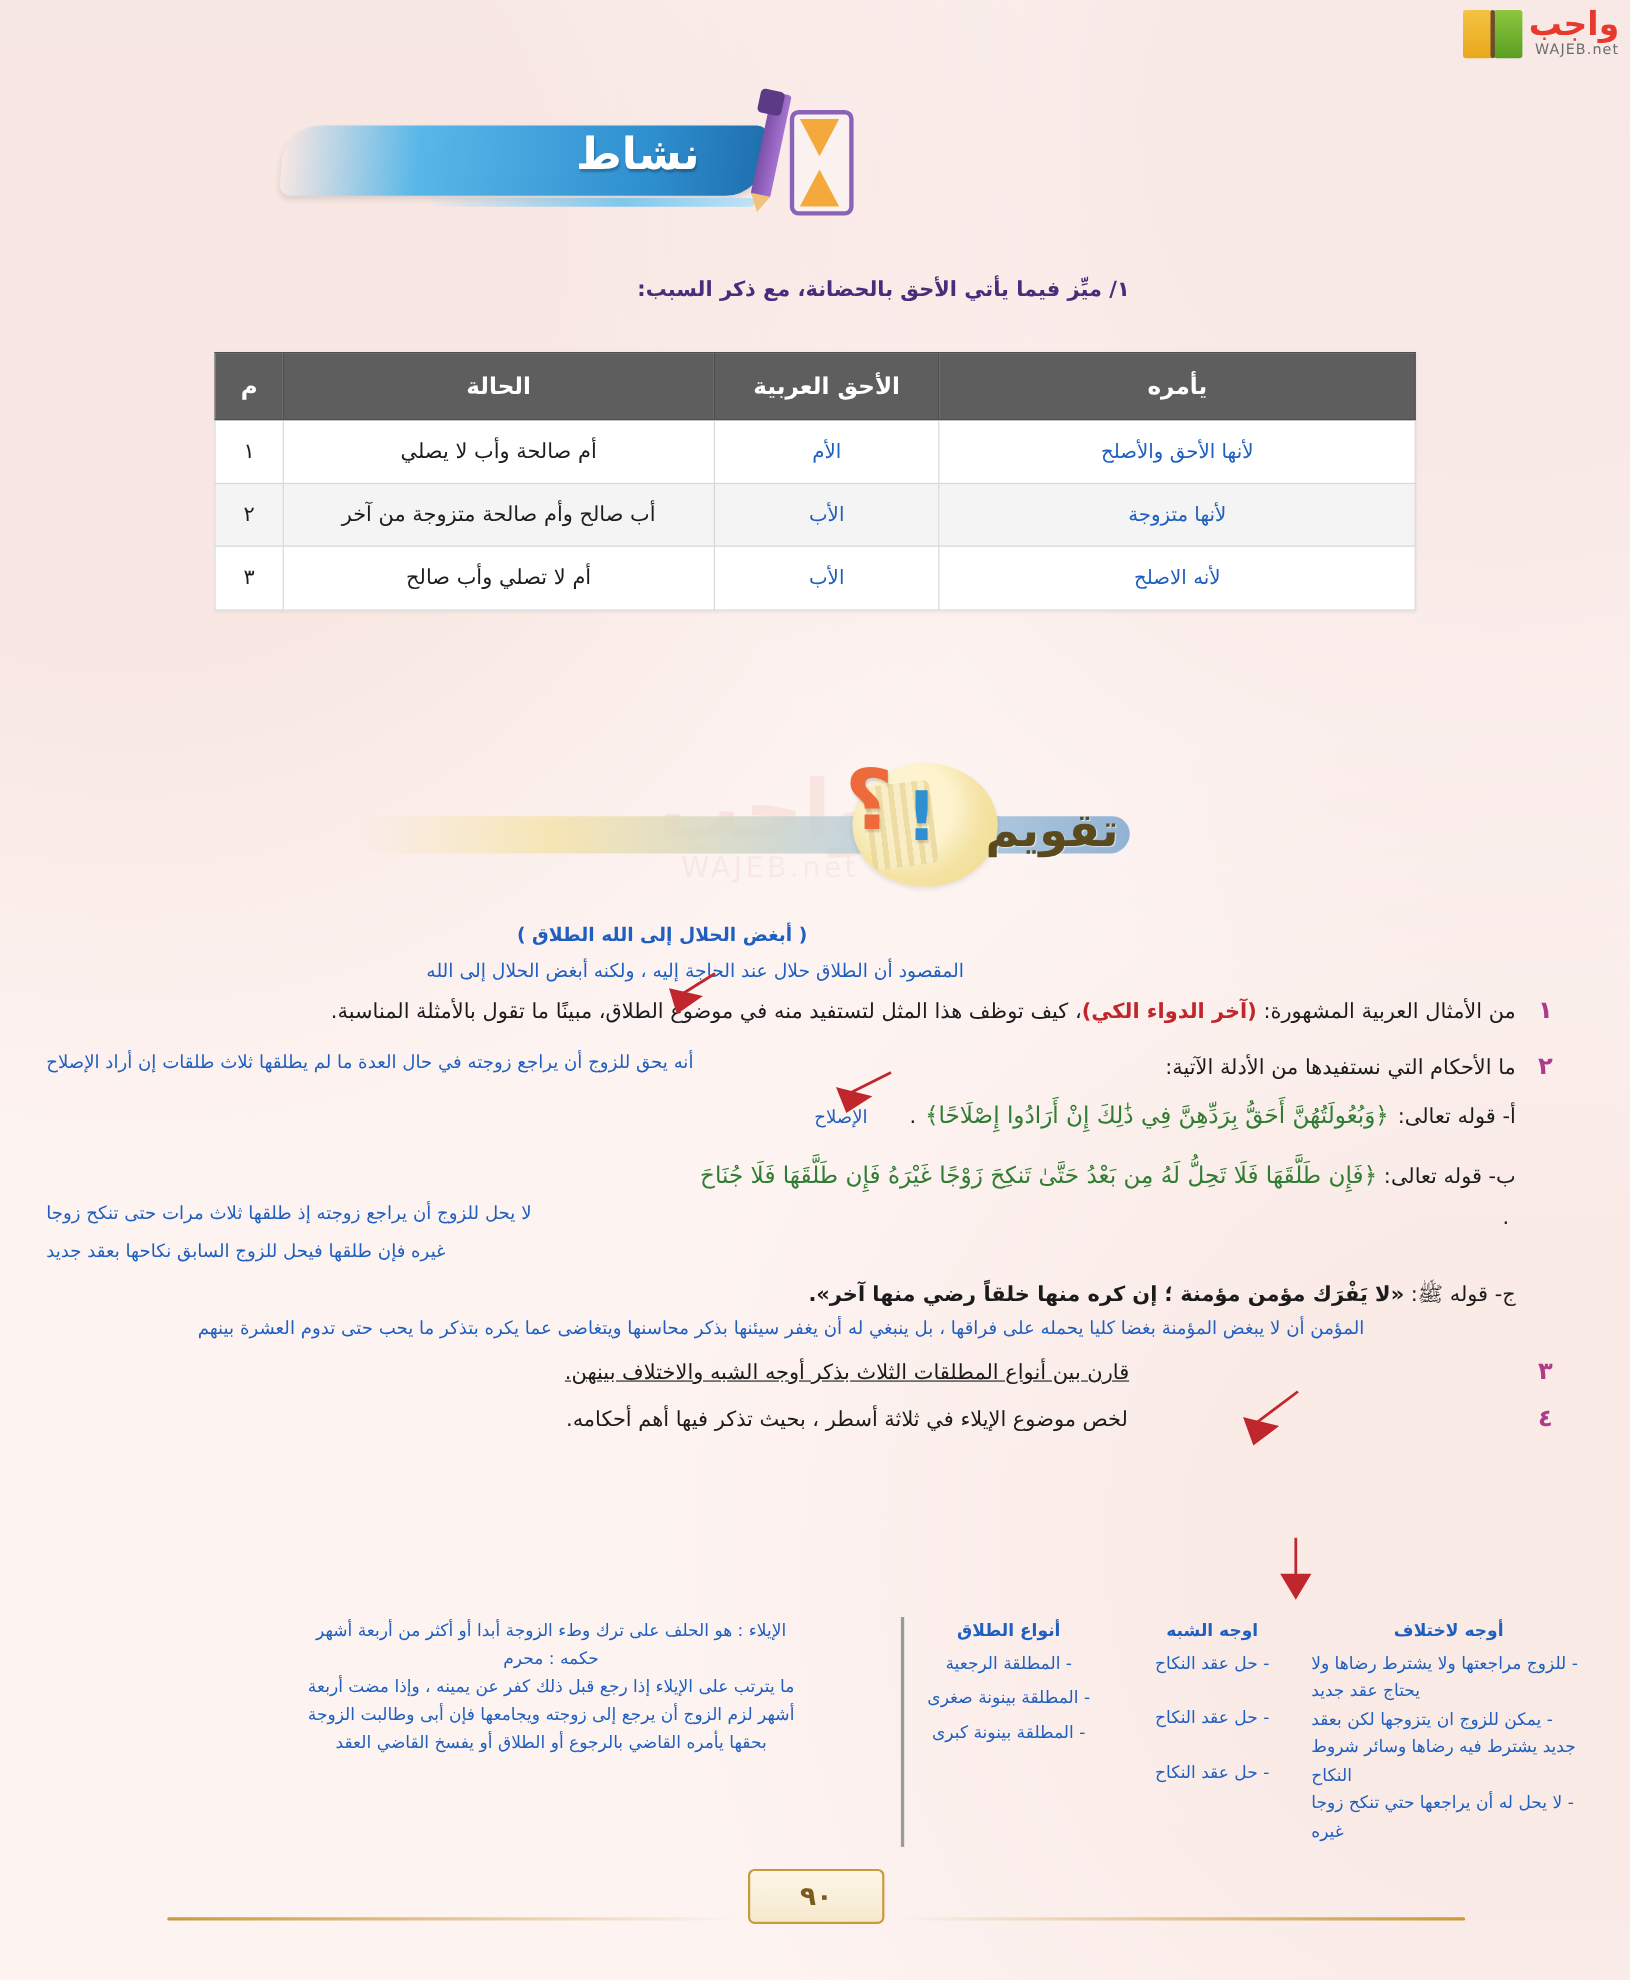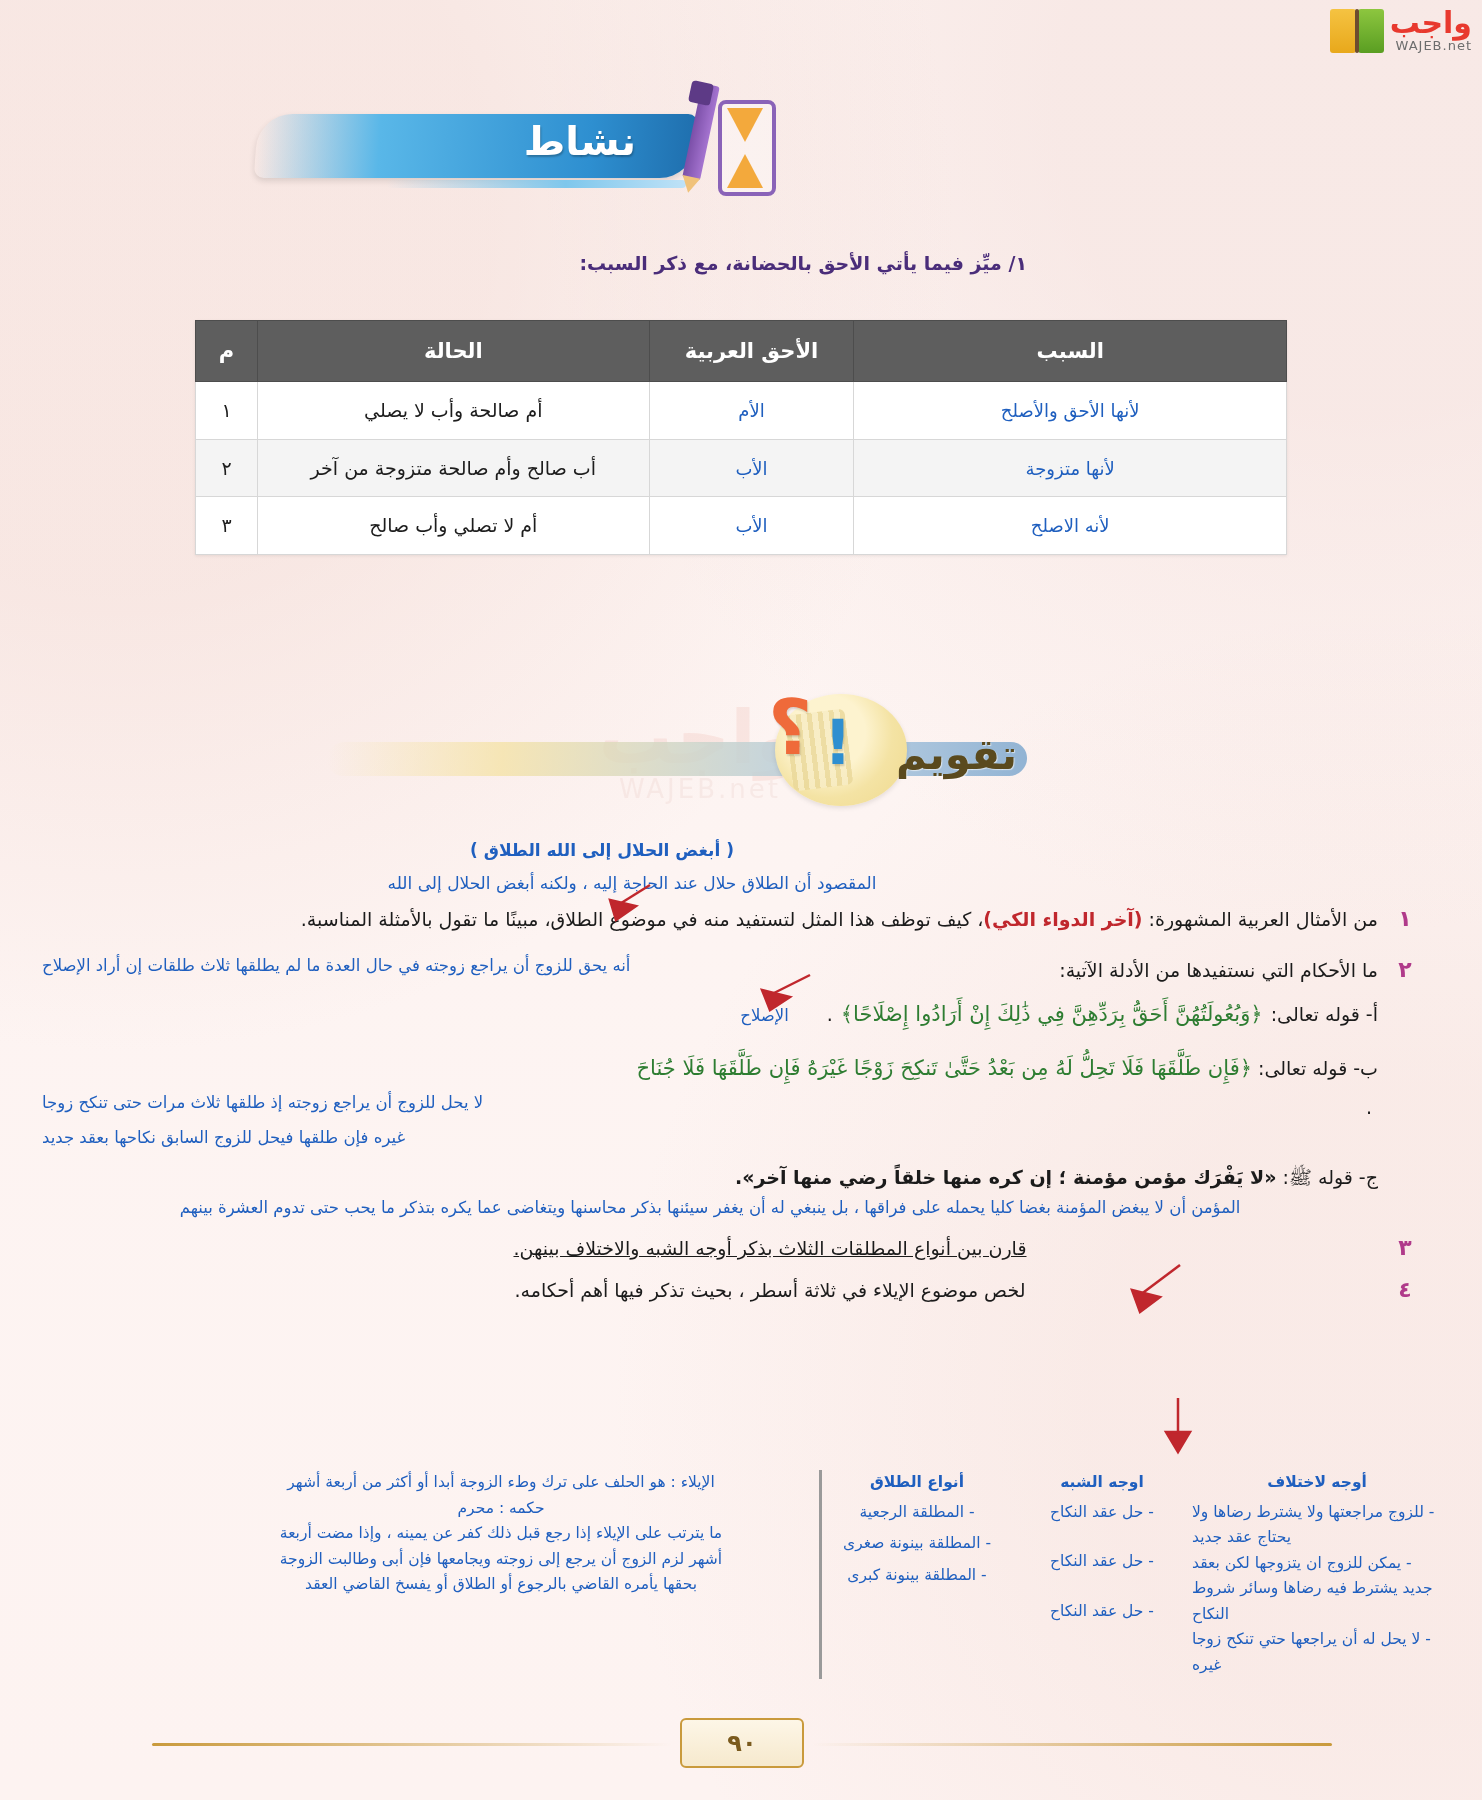--- a/index.html
+++ b/index.html
@@ -377,21 +377,21 @@
   }
   .col-types { width: 190px; text-align: center; }
   .col-shabah { width: 180px; text-align: center; }
   .col-ikhtilaf { width: 250px; text-align: center; }
   .bullet-line { text-align: left; }
 
   
   .footer {
     position: absolute;
     right: 660px;
-    bottom: 32px;
+    bottom: 51px;
     width: 160px;
     text-align: center;
     margin-top: 36px;
   }
   .footer-frame {
     position: relative;
     width: 120px;
     height: 46px;
     margin: 0 auto;
     border: 2px solid #c99a3c;
@@ -459,21 +459,21 @@
 
 <table class="hadana">
   <colgroup>
     <col class="c-reason">
       <col class="c-who">
       <col class="c-case">
       <col class="c-m">
   </colgroup>
   <thead>
     <tr>
-      <th>السبب</th>
+      <th>يأمره</th>
       <th>الأحق العربية</th>
       <th>الحالة</th>
       <th>م</th>
     </tr>
   </thead>
   <tbody>
     <tr>
       <td class="ans">لأنها الأحق والأصلح</td>
       <td class="ans">الأم</td>
       <td>أم صالحة وأب لا يصلي</td>

